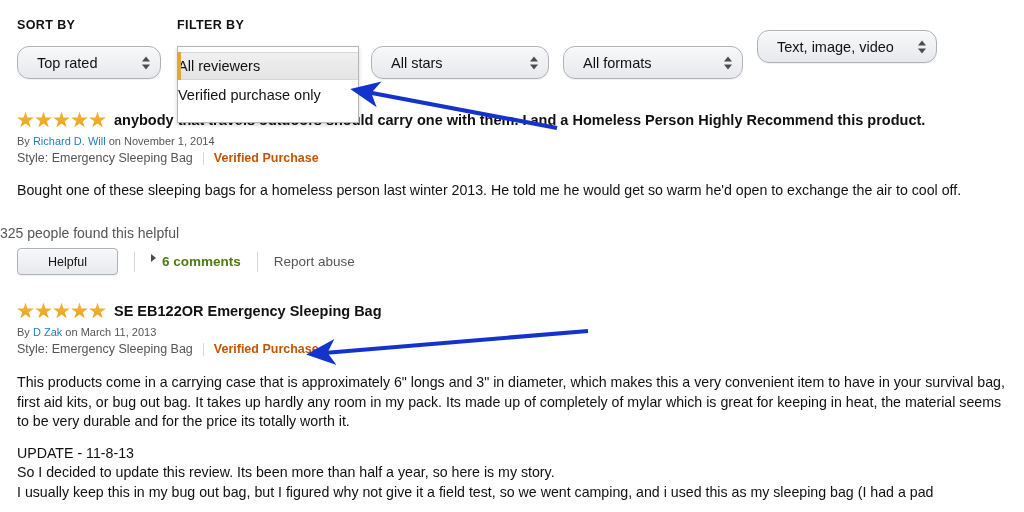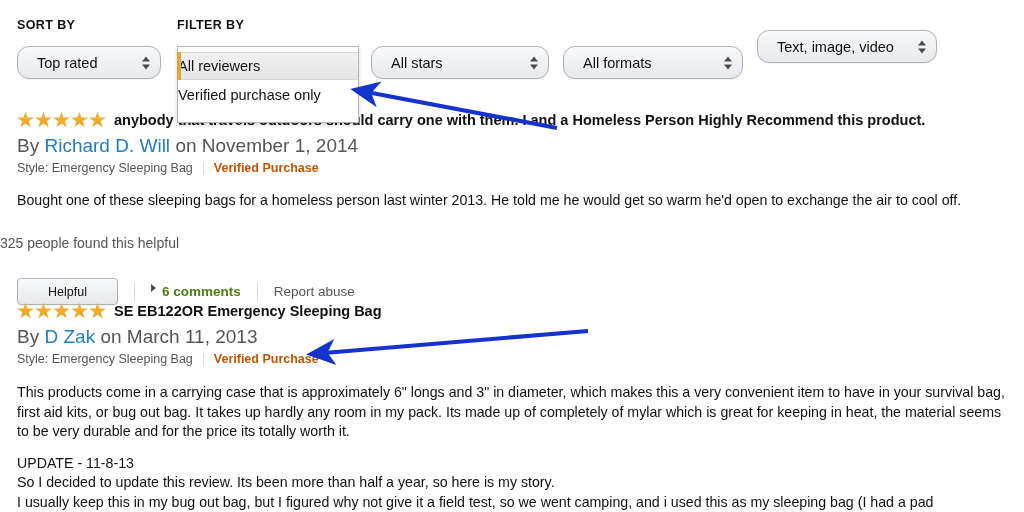--- a/index.html
+++ b/index.html
@@ -112,21 +112,21 @@
     clip-path: polygon(50% 0%, 61.8% 35.5%, 100% 35.5%, 69% 57.5%, 80.9% 93%, 50% 71%, 19.1% 93%, 31% 57.5%, 0% 35.5%, 38.2% 35.5%);
   }
   .rev-title {
     font-size: 14.5px;
     font-weight: bold;
     color: #111;
     white-space: nowrap;
   }
   .rev-byline {
     padding-left: 17px;
-    font-size: 19px;
+    font-size: 11px;
     color: #555;
     margin-top: 5px;
     white-space: nowrap;
   }
   .rev-byline .author { color: #1f7ec2; }
   .rev-meta {
     padding-left: 17px;
     font-size: 12.5px;
     color: #555;
     margin-top: 4px;
@@ -268,21 +268,21 @@
       <span>on</span>
       <span>November 1, 2014</span>
     </div>
     <div class="rev-meta">
       <span>Style: Emergency Sleeping Bag</span>
       <span class="divider"></span>
       <span class="verified">Verified Purchase</span>
     </div>
     <div class="rev-body" style="margin-top:16px;">Bought one of these sleeping bags for a homeless person last winter 2013. He told me he would get so warm he'd open to exchange the air to cool off.</div>
     <div class="helpful-count" style="margin-top:24px;">325 people found this helpful</div>
-    <div class="actions" style="margin-top:28px;">
+    <div class="actions" style="margin-top:8px;">
       <div class="btn-helpful">Helpful</div>
       <span class="sep-bar"></span>
       <div class="comments-link">
         <span class="tri"></span>
         <span>6 comments</span>
       </div>
       <span class="sep-bar"></span>
       <div class="report">Report abuse</div>
     </div>
   </div>

